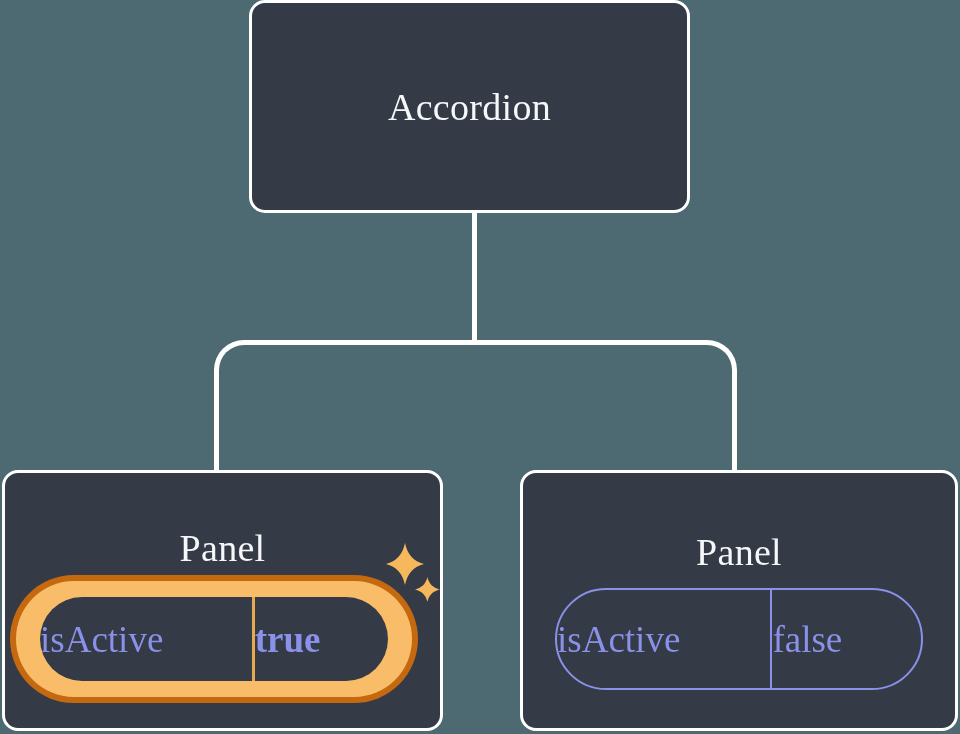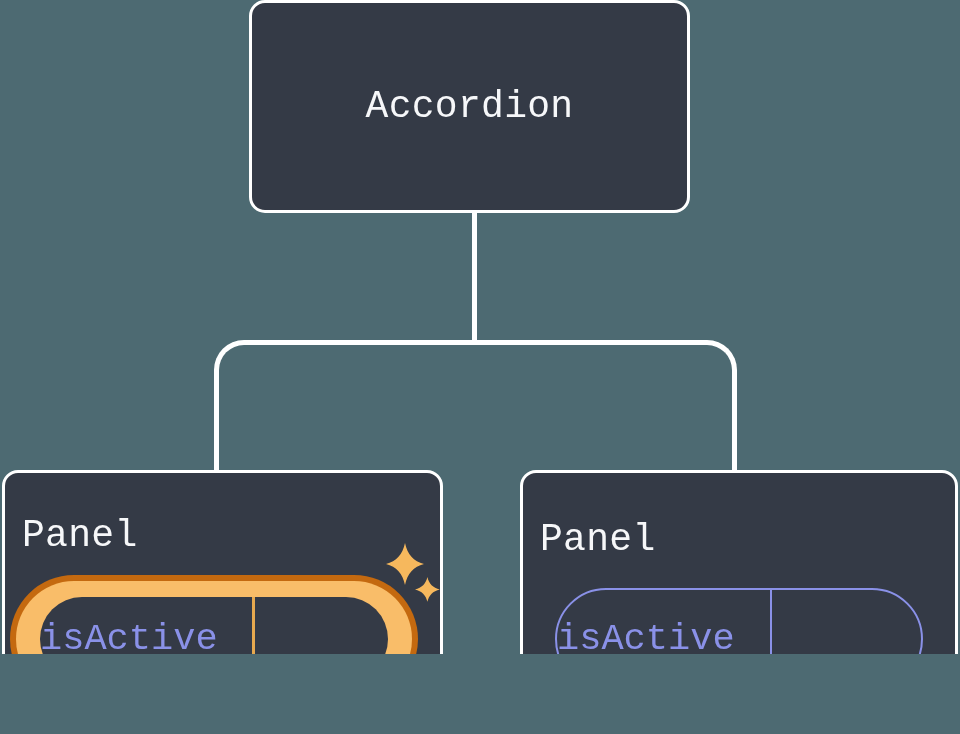--- a/index.html
+++ b/index.html
@@ -1,36 +1,36 @@
 <!DOCTYPE html>
 <html style="--background: #4d6a72; --card: #343a46; --line: #ffffff; --title-text: #f6f7f9; --purple: #8a91e8; --ring-outer: #c4690f; --ring-inner: #f9bd69; --divider-gold: #e7a94f; --sparkle: #f6b85d;"><head>
 <meta charset="utf-8">
 <style>
   html,body{margin:0;padding:0;background:#4d6a72;}
   .canvas{
-    position:relative;width:960px;height:654px;overflow:hidden;
+    position:relative;width:960px;height:734px;overflow:hidden;
     background:var(--background,#4d6a72);
-    font-family:Liberation Mono, monospace;
+    font-family:Liberation Serif, serif;
   }
   
   .node{
     position:absolute;box-sizing:border-box;
     background:var(--card,#343a46);
     border:3px solid var(--line,#ffffff);
     border-radius:16px;
   }
   .node-accordion{left:249px;top:0;width:441px;height:213px;
     display:flex;align-items:center;justify-content:center;}
   .node-panel-left{left:2px;top:470px;width:441px;height:261px;}
   .node-panel-right{left:520px;top:470px;width:438px;height:261px;}
   .node-title{
     color:var(--title-text,#f6f7f9);
     font-size:38px;font-weight:500;letter-spacing:.3px;line-height:48px;
   }
-  .panel-title{position:absolute;left:17px;right:0;}
+  .panel-title{position:absolute;left:0;right:0;text-align:center;margin-top:12px;}
   .node-panel-left .panel-title{top:39px;}
   .node-panel-right .panel-title{top:43px;}
   
   .connector-stem{
     position:absolute;left:472px;top:211px;width:5px;height:134px;
     background:var(--line,#ffffff);
   }
   .connector-branch{
     position:absolute;left:214px;top:340px;width:523px;height:130px;
     box-sizing:border-box;
@@ -86,34 +86,40 @@
   <div class="node node-panel-left">
     <div class="node-title panel-title">Panel</div>
     <div class="ring-outer">
       <div class="ring-inner">
         <div class="pill-active">
           <div class="pill-cells">
             <div class="cell cell-key">
               <span>isActive</span>
             </div>
             <div class="pill-divider"></div>
+            <div class="cell cell-value value-bold">
+              <span>true</span>
+            </div>
           </div>
         </div>
       </div>
     </div>
   </div>
 
   <div class="node node-panel-right">
     <div class="node-title panel-title">Panel</div>
     <div class="pill-inactive">
       <div class="pill-cells">
         <div class="cell cell-key">
           <span>isActive</span>
         </div>
         <div class="pill-divider"></div>
+        <div class="cell cell-value">
+          <span>false</span>
+        </div>
       </div>
     </div>
   </div>
 
   <svg class="sparkles" viewBox="0 0 56 64" xmlns="http://www.w3.org/2000/svg" aria-hidden="true">
     <path fill="currentColor" transform="translate(0,0) scale(0.95,1.05)" d="M20 0C22.5 11 29 17.5 40 20C29 22.5 22.5 29 20 40C17.5 29 11 22.5 0 20C11 17.5 17.5 11 20 0Z"></path>
     <path fill="currentColor" transform="translate(29,34) scale(0.62)" d="M20 0C22.5 11 29 17.5 40 20C29 22.5 22.5 29 20 40C17.5 29 11 22.5 0 20C11 17.5 17.5 11 20 0Z"></path>
   </svg>
 
 </div>

